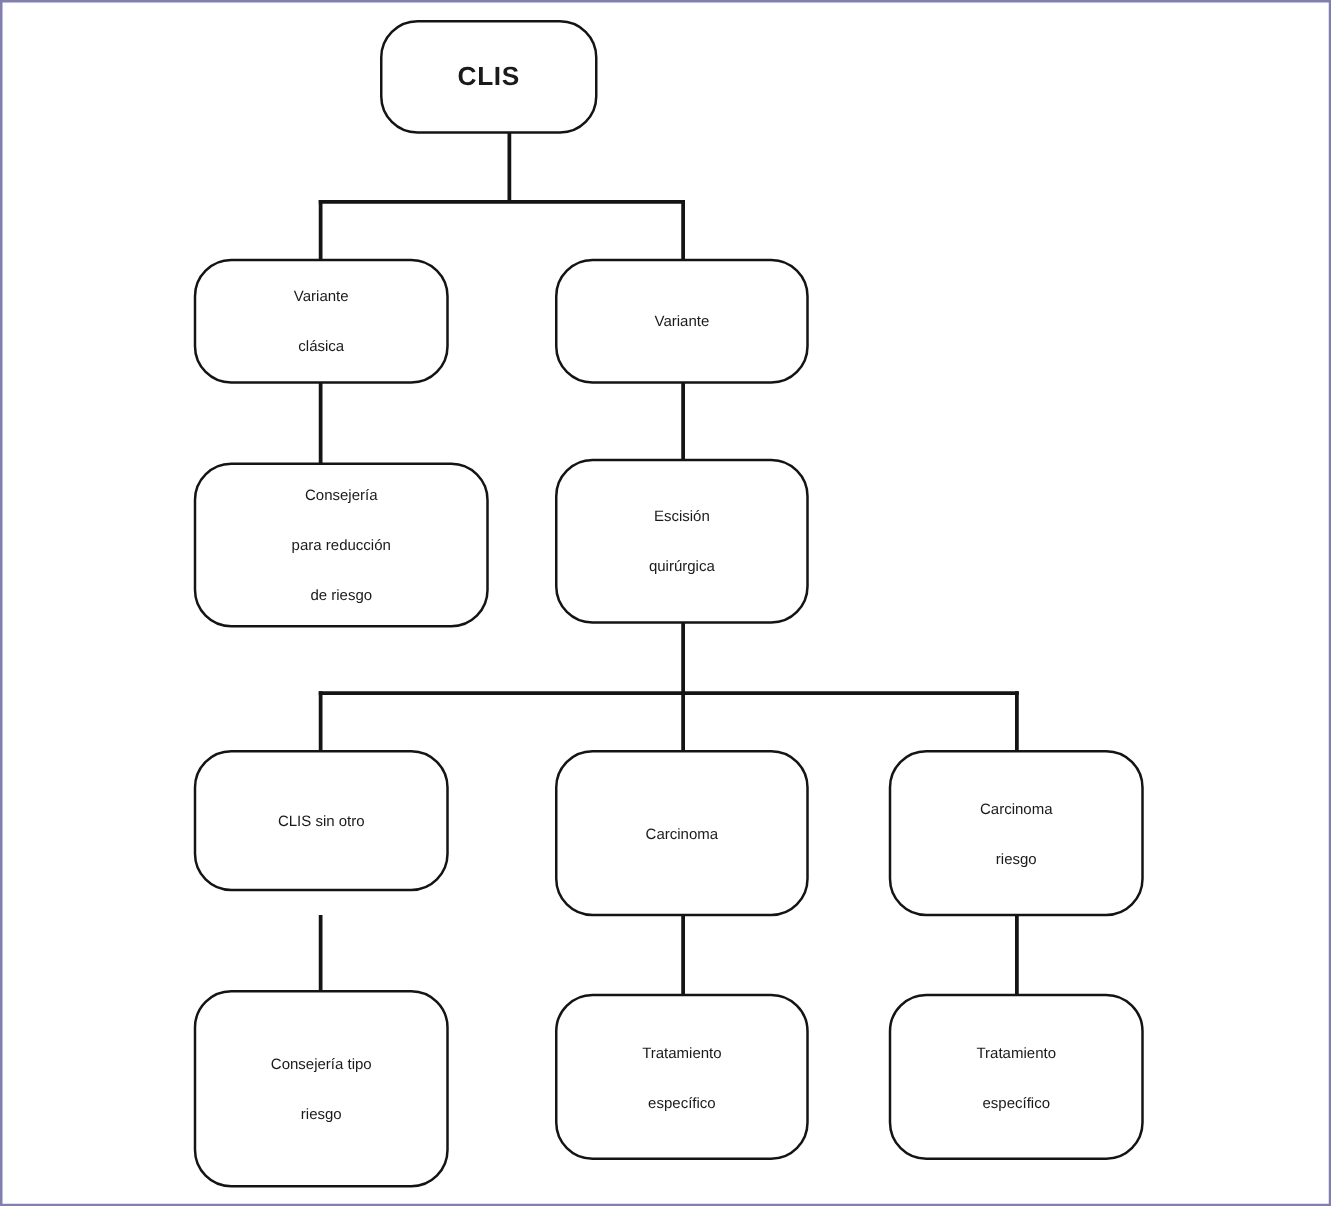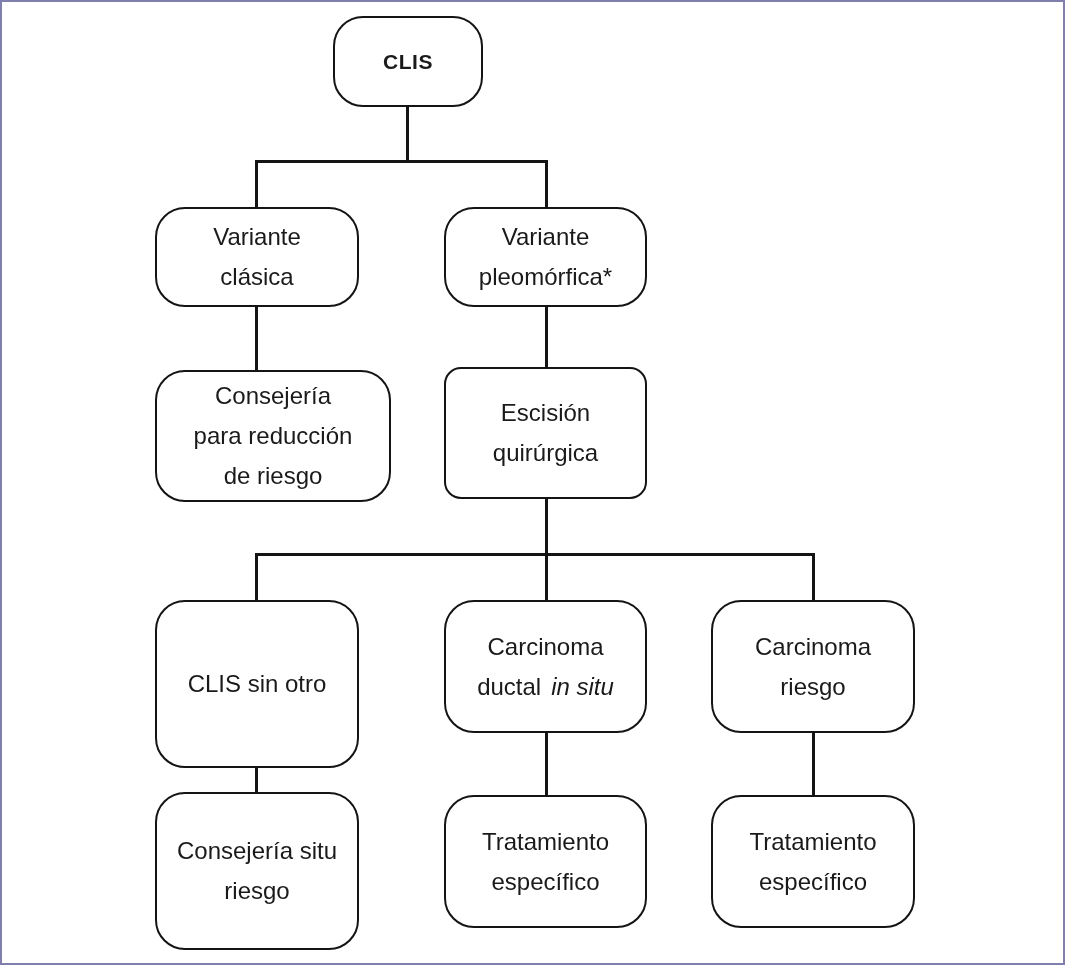--- a/index.html
+++ b/index.html
@@ -21,21 +21,21 @@
     position: absolute;
     box-sizing: border-box;
     background: #ffffff;
     border: 2.5px solid #141414;
     border-radius: 30px;
     display: flex;
     flex-direction: column;
     align-items: center;
     justify-content: center;
     text-align: center;
-    font-size: 24px;
+    font-size: 12px;
     line-height: 40px;
     color: #1a1a1a;
   }
   .node .nline { display: block; white-space: nowrap; }
   .node.root { font-weight: bold; font-size: 21px; letter-spacing: 0.5px; }
   .it { font-style: italic; margin-left: 10px; }
   .vline, .hline { position: absolute; background: #141414; }
   .vline { width: 3px; }
   .hline { height: 3px; }
 </style>
@@ -51,61 +51,59 @@
   <div class="vline" style="left:253px; top:304px; height:66px;"></div>
   <div class="vline" style="left:543px; top:304px; height:63px;"></div>
   <div class="vline" style="left:543px; top:496px; height:104px;"></div>
   <div class="hline" style="left:253px; top:551px; width:560px;"></div>
   <div class="vline" style="left:253px; top:551px; height:49px;"></div>
   <div class="vline" style="left:810px; top:551px; height:49px;"></div>
   <div class="vline" style="left:253px; top:730px; height:62px;"></div>
   <div class="vline" style="left:543px; top:730px; height:65px;"></div>
   <div class="vline" style="left:810px; top:730px; height:65px;"></div>
 
-  <div class="node root" style="left:331px; top:14px; width:150px; height:91px;align-items:center;">
+  <div class="node root" style="left:302px; top:14px; width:174px; height:91px;align-items:center;">
     <span class="nline">CLIS</span>
   </div>
 
   <div class="node" style="left:153px; top:205px; width:204px; height:100px;">
     <span class="nline">Variante</span>
     <span class="nline">clásica</span>
   </div>
 
   <div class="node" style="left:442px; top:205px; width:203px; height:100px;">
     <span class="nline">Variante</span>
-    <span class="nline">pleomórfica*</span>
   </div>
 
   <div class="node" style="left:153px; top:368px; width:236px; height:132px;">
     <span class="nline">Consejería</span>
     <span class="nline">para reducción</span>
     <span class="nline">de riesgo</span>
   </div>
 
-  <div class="node" style="left:442px; top:365px; width:203px; height:132px;border-radius:17px;">
+  <div class="node" style="left:442px; top:365px; width:203px; height:132px;">
     <span class="nline">Escisión</span>
     <span class="nline">quirúrgica</span>
   </div>
 
-  <div class="node" style="left:153px; top:598px; width:204px; height:168px;text-align:right;">
+  <div class="node" style="left:153px; top:598px; width:204px; height:113px;text-align:right;">
     <span class="nline">CLIS sin otro</span>
   </div>
 
   <div class="node" style="left:442px; top:598px; width:203px; height:133px;">
     <span class="nline">Carcinoma</span>
-    <span class="nline"><span>ductal</span><span class="it">in situ</span></span>
   </div>
 
   <div class="node" style="left:709px; top:598px; width:204px; height:133px;">
     <span class="nline">Carcinoma</span>
     <span class="nline">riesgo</span>
   </div>
 
   <div class="node" style="left:153px; top:790px; width:204px; height:158px;">
-    <span class="nline">Consejería situ</span>
+    <span class="nline">Consejería tipo</span>
     <span class="nline">riesgo</span>
   </div>
 
   <div class="node" style="left:442px; top:793px; width:203px; height:133px;">
     <span class="nline">Tratamiento</span>
     <span class="nline">específico</span>
   </div>
 
   <div class="node" style="left:709px; top:793px; width:204px; height:133px;">
     <span class="nline">Tratamiento</span>

